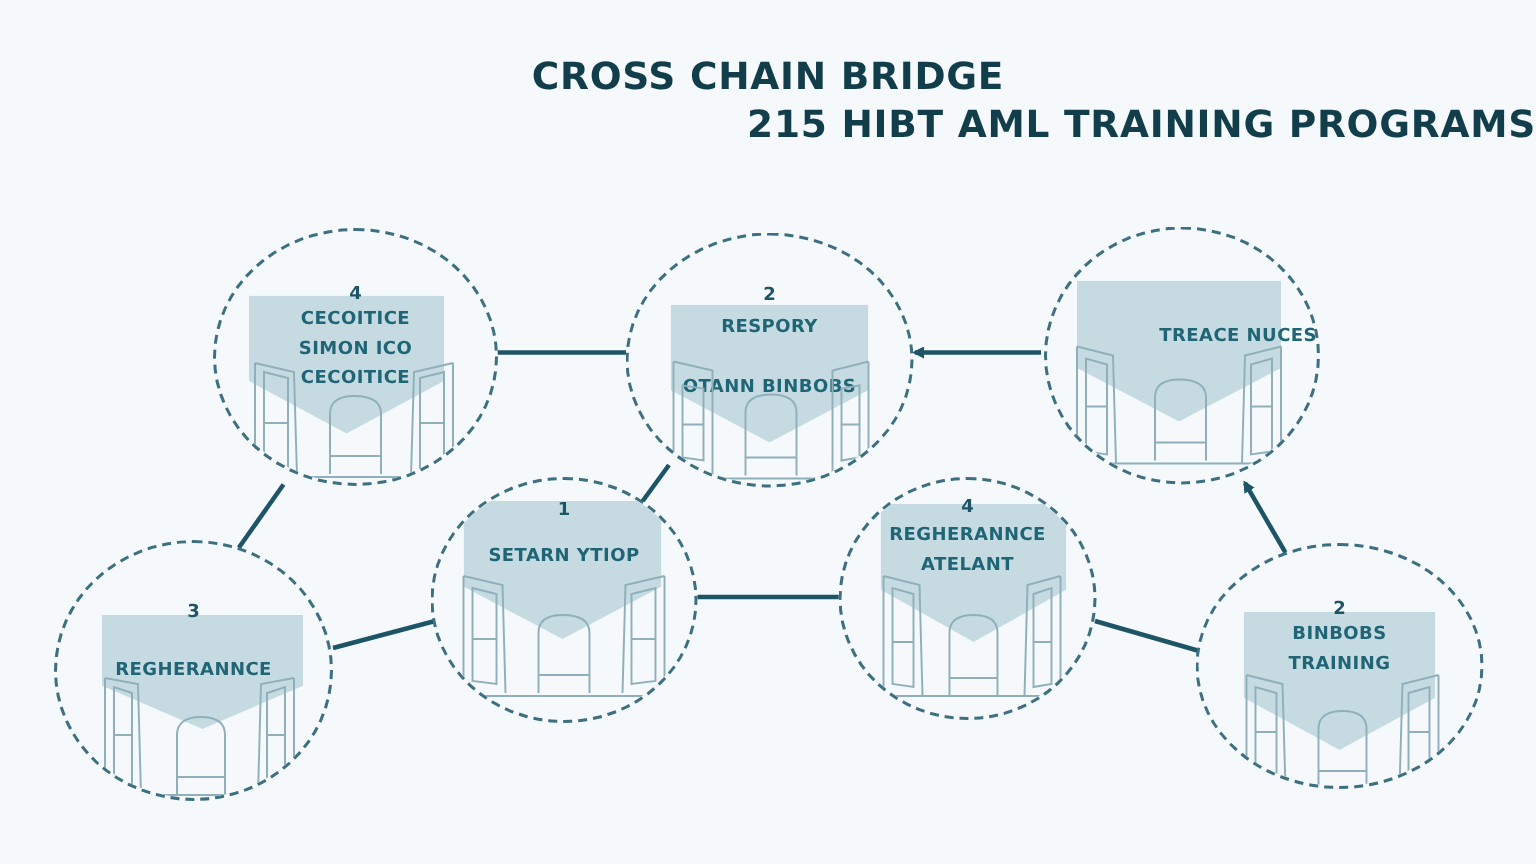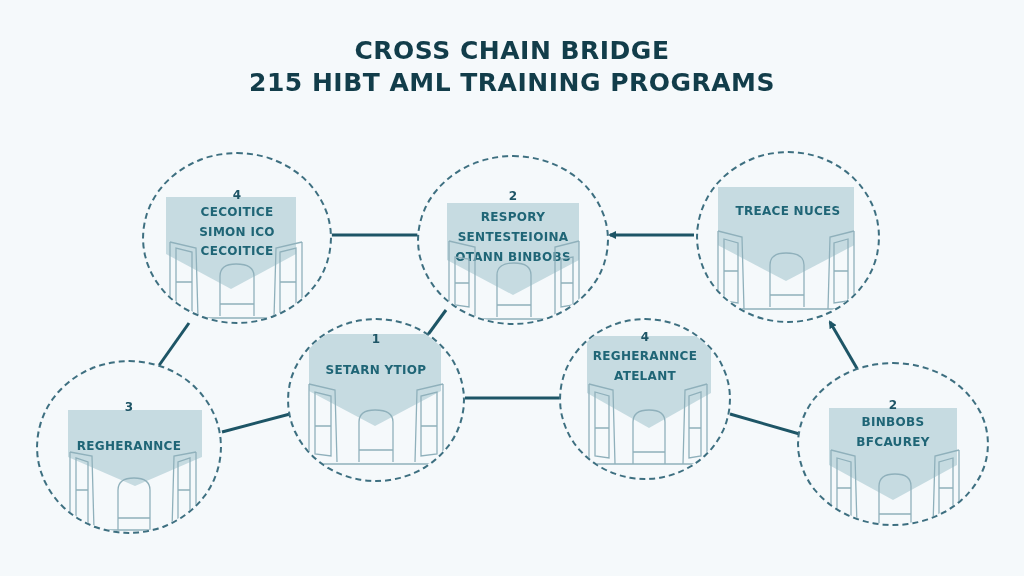--- a/index.html
+++ b/index.html
@@ -22,21 +22,21 @@
       left: 0;
       width: 1024px;
       text-align: center;
       color: #123d4a;
       font-weight: bold;
       font-size: 25px;
       letter-spacing: 0.5px;
       line-height: 30px;
     }
     #title-line-1 { top: 36px; }
-    #title-line-2 { top: 68px; }
+    #title-line-2 { top: 68px; text-align: right; }
     svg#connectors {
       position: absolute;
       left: 0;
       top: 0;
       width: 1024px;
       height: 576px;
       pointer-events: none;
     }
     .node {
       position: absolute;
@@ -121,35 +121,34 @@
         <path d="M56 82 L56 42 Q56 30 72 30 Q90 30 90 42 L90 82 M56 70 L90 70"></path>
         <path d="M2 84 L148 84"></path>
       </g>
     </svg>
   </div>
 
   <div class="node" style="left:417px; top:155px; width:192px; height:170px;">
     <div class="banner" style="left:28px; top:46px; width:132px; height:92px;"></div>
     <div class="step-number" style="top:32px;">2</div>
     <div class="banner-text" style="top:52px;">RESPORY</div>
-    <div class="banner-text" style="top:72px;">SENTESTEIOINA</div>
     <div class="banner-text" style="top:92px;">OTANN BINBOBS</div>
     <svg class="room-art" style="left:20px; top:78px;" width="152" height="92" viewBox="0 0 152 92">
       <g fill="none" stroke="#8fb0bb" stroke-width="1.3">
         <path d="M10 6 L10 82 M10 6 L36 12 L36 84 M16 22 L16 70 L30 72 L30 24 Z M16 48 L30 48"></path>
         <path d="M140 6 L140 82 M140 6 L116 12 L116 84 M134 22 L134 70 L122 72 L122 24 Z M134 48 L122 48"></path>
         <path d="M58 82 L58 40 Q58 28 75 28 Q92 28 92 40 L92 82 M58 70 L92 70"></path>
         <path d="M4 84 L148 84"></path>
       </g>
     </svg>
   </div>
 
   <div class="node" style="left:696px; top:151px; width:184px; height:172px;">
     <div class="banner" style="left:20px; top:34px; width:136px; height:94px;"></div>
-    <div class="banner-text" style="top:50px;">TREACE NUCES</div>
+    <div class="banner-text" style="top:62px;text-align:right;">TREACE NUCES</div>
     <svg class="room-art" style="left:16px; top:72px;" width="150" height="92" viewBox="0 0 150 92">
       <g fill="none" stroke="#8fb0bb" stroke-width="1.3">
         <path d="M4 6 L4 82 M4 6 L28 12 L30 84 M10 14 L10 76 L24 78 L24 18 Z M10 46 L24 46"></path>
         <path d="M140 6 L140 82 M140 6 L116 12 L114 84 M134 14 L134 76 L120 78 L120 18 Z M134 46 L120 46"></path>
         <path d="M56 82 L56 40 Q56 28 72 28 Q90 28 90 40 L90 82 M56 70 L90 70"></path>
         <path d="M0 84 L146 84"></path>
       </g>
     </svg>
   </div>
 
@@ -193,21 +192,21 @@
         <path d="M52 82 L52 42 Q52 30 68 30 Q84 30 84 42 L84 82 M52 70 L84 70"></path>
         <path d="M0 82 L136 82"></path>
       </g>
     </svg>
   </div>
 
   <div class="node" style="left:797px; top:362px; width:192px; height:164px;">
     <div class="banner" style="left:30px; top:44px; width:128px; height:92px;"></div>
     <div class="step-number" style="top:34px;">2</div>
     <div class="banner-text" style="top:50px;">BINBOBS</div>
-    <div class="banner-text" style="top:70px;">BFCAUREY</div>
+    <div class="banner-text" style="top:70px;">TRAINING</div>
     <svg class="room-art" style="left:24px; top:80px;" width="146" height="90" viewBox="0 0 146 90">
       <g fill="none" stroke="#8fb0bb" stroke-width="1.3">
         <path d="M8 6 L8 80 M8 6 L32 12 L34 82 M14 14 L14 74 L28 76 L28 18 Z M14 44 L28 44"></path>
         <path d="M136 6 L136 80 M136 6 L112 12 L110 82 M130 14 L130 74 L116 76 L116 18 Z M130 44 L116 44"></path>
         <path d="M56 82 L56 42 Q56 30 72 30 Q88 30 88 42 L88 82 M56 70 L88 70"></path>
         <path d="M4 82 L142 82"></path>
       </g>
     </svg>
   </div>
 

